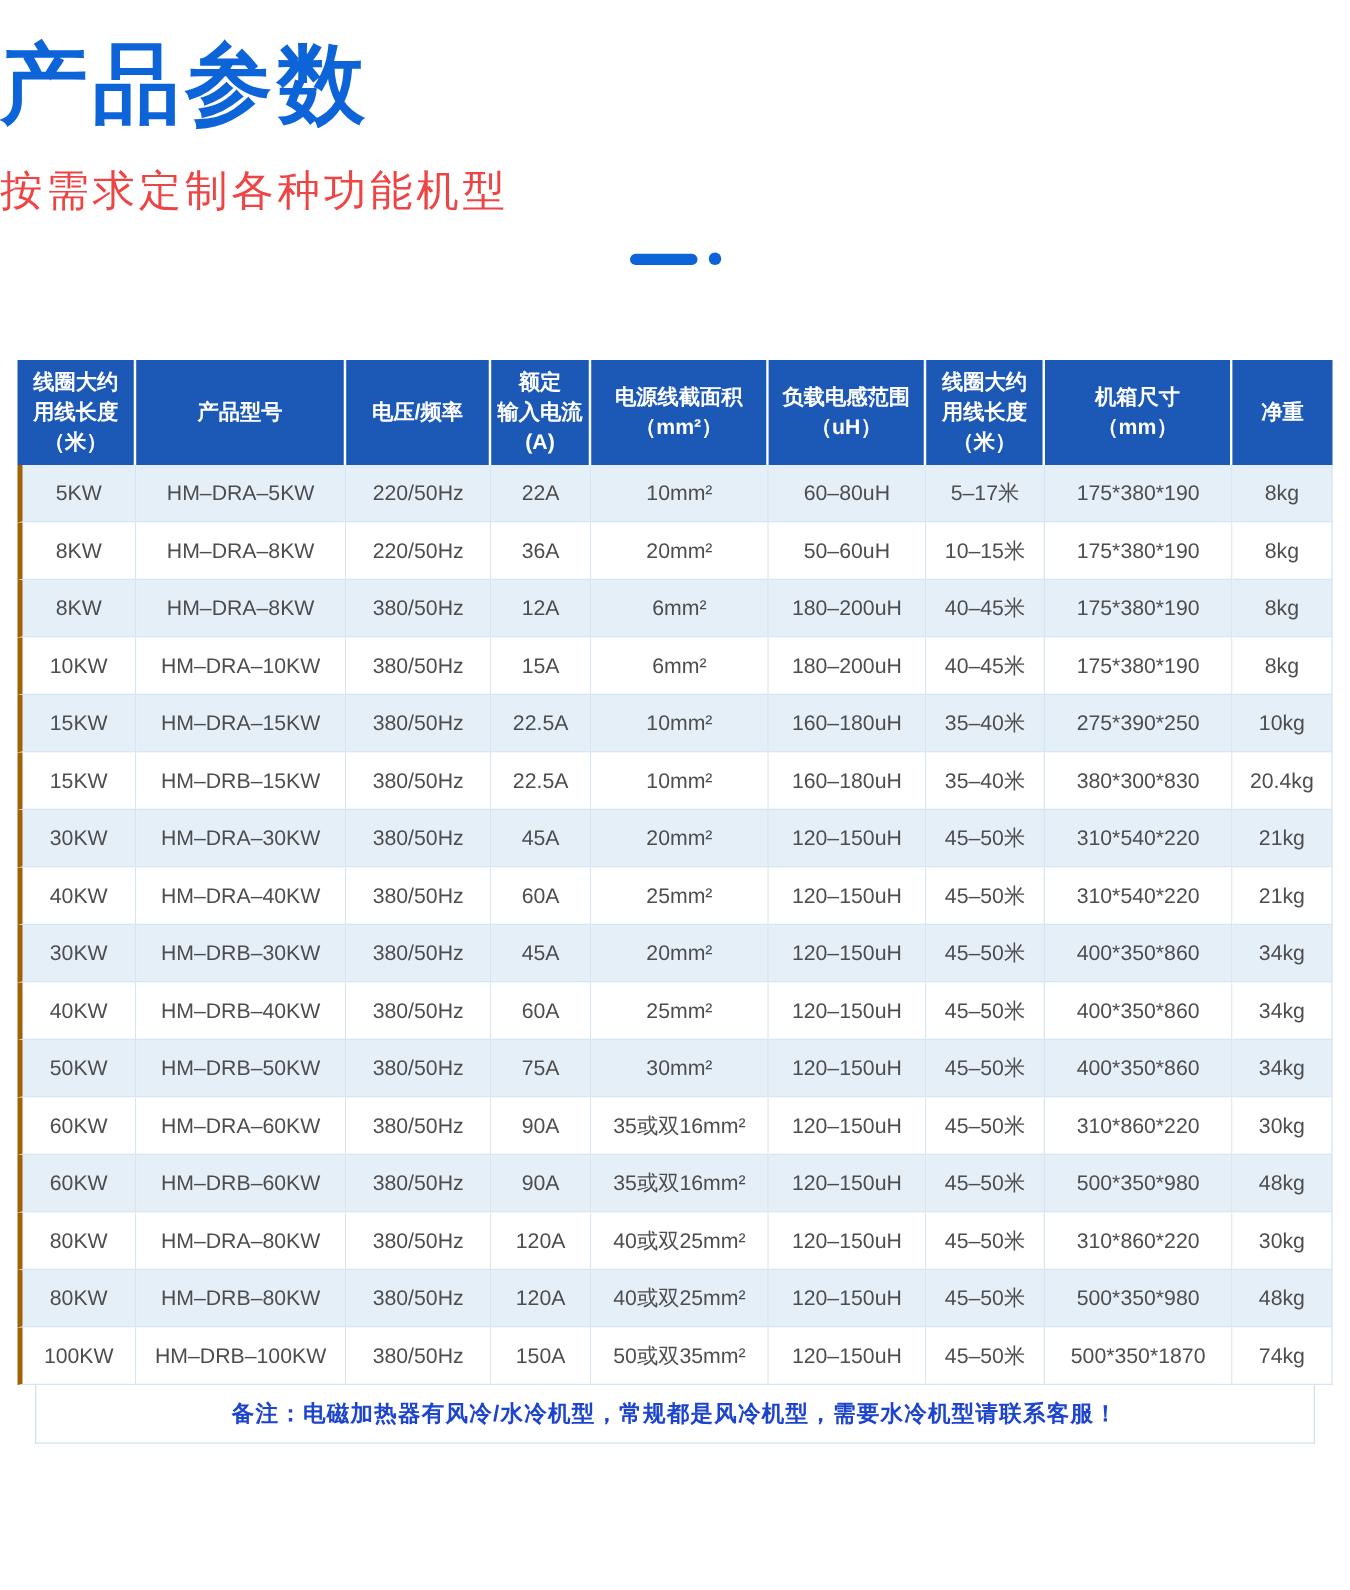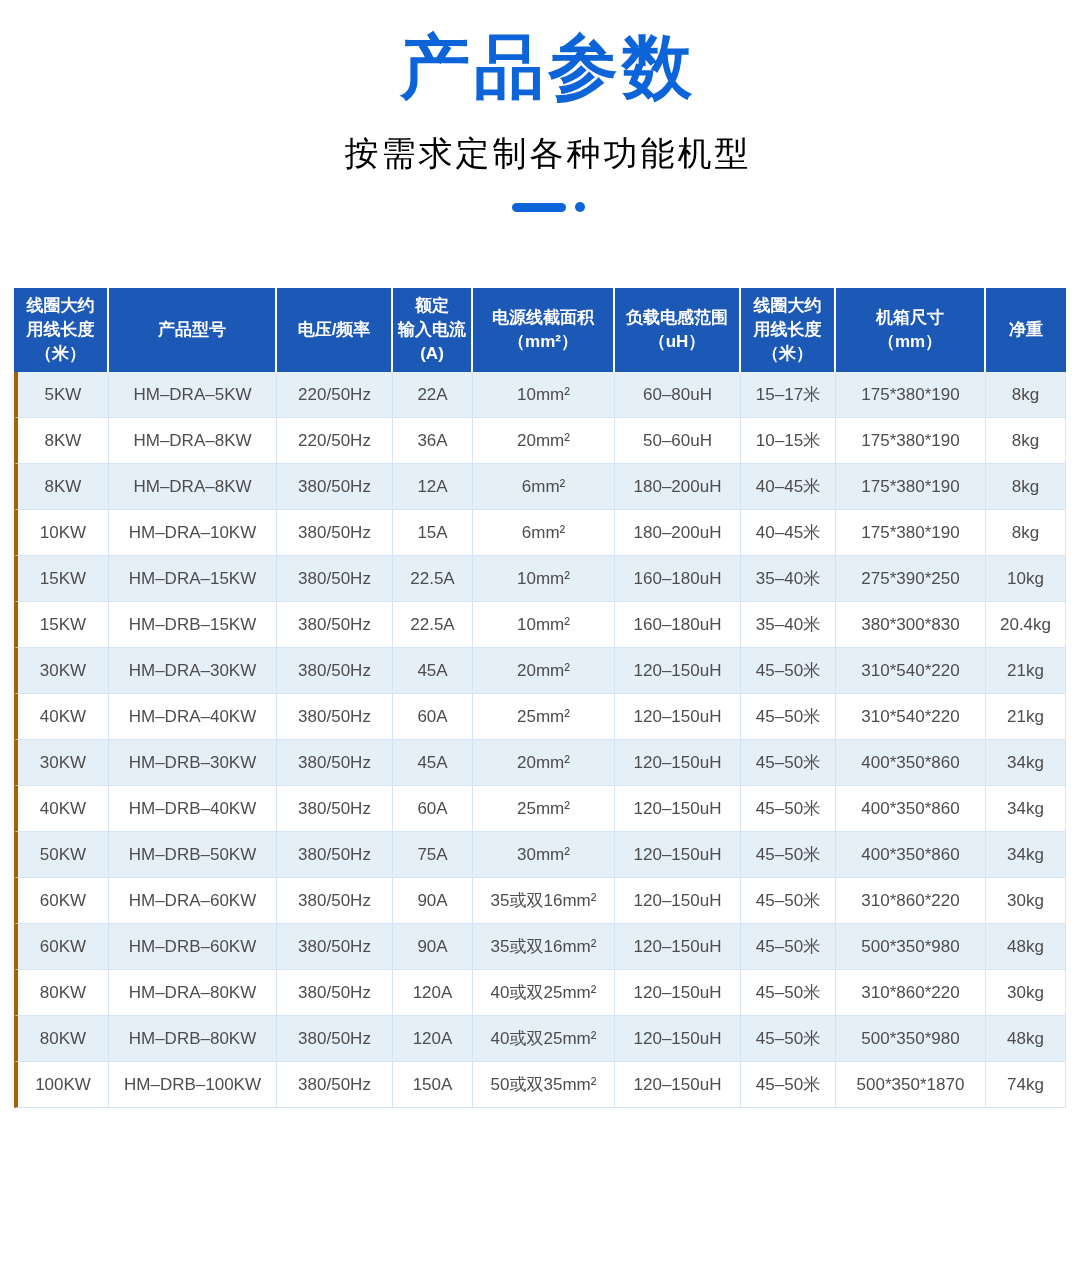--- a/index.html
+++ b/index.html
@@ -2,28 +2,28 @@
 <html><head>
 <meta charset="utf-8">
 <style>
   * { margin:0; padding:0; box-sizing:border-box; }
   html,body { background:#ffffff; }
   body {
     width:1080px; min-height:1272px; margin:0 auto;
     font-family:"Liberation Sans","DejaVu Sans",sans-serif;
     -webkit-font-smoothing:antialiased;
   }
-  .hero { text-align:center; padding-top:26px;padding-left:16px; }
+  .hero { padding-top:26px; }
   .page-title {
     font-size:70px; line-height:82px; font-weight:bold;
     color:#0d64d8; letter-spacing:4px;
   }
   .page-subtitle {
     margin-top:26px; font-size:34px; line-height:38px;
-    color:#000000; letter-spacing:3px;
+    color:#ef4444; letter-spacing:3px;
   }
   .divider { margin-top:30px; display:flex; justify-content:center; align-items:center; }
   .divider-bar { width:54px; height:9px; border-radius:5px; background:#0d64d8; }
   .divider-dot { width:10px; height:10px; border-radius:50%; background:#0d64d8; margin-left:9px; }
 
   .table-wrap { margin:76px 14px 0 14px; }
   table.spec {
     width:1052px; table-layout:fixed; border-collapse:separate; border-spacing:0;
     font-size:17px;
   }
@@ -98,21 +98,21 @@
         </tr>
     </thead>
     <tbody>
         <tr>
           <td>5KW</td>
           <td>HM–DRA–5KW</td>
           <td>220/50Hz</td>
           <td>22A</td>
           <td>10mm²</td>
           <td>60–80uH</td>
-          <td>15–17米</td>
+          <td>5–17米</td>
           <td>175*380*190</td>
           <td>8kg</td>
         </tr>
         <tr>
           <td>8KW</td>
           <td>HM–DRA–8KW</td>
           <td>220/50Hz</td>
           <td>36A</td>
           <td>20mm²</td>
           <td>50–60uH</td>
@@ -269,14 +269,17 @@
           <td>380/50Hz</td>
           <td>150A</td>
           <td>50或双35mm²</td>
           <td>120–150uH</td>
           <td>45–50米</td>
           <td>500*350*1870</td>
           <td>74kg</td>
         </tr>
       </tbody>
   </table>
+  <div class="note-box">
+    <span class="note-text">备注：电磁加热器有风冷/水冷机型，常规都是风冷机型，需要水冷机型请联系客服！</span>
+  </div>
 </div>
 <div class="bottom-space"></div>
 
 </body></html>

